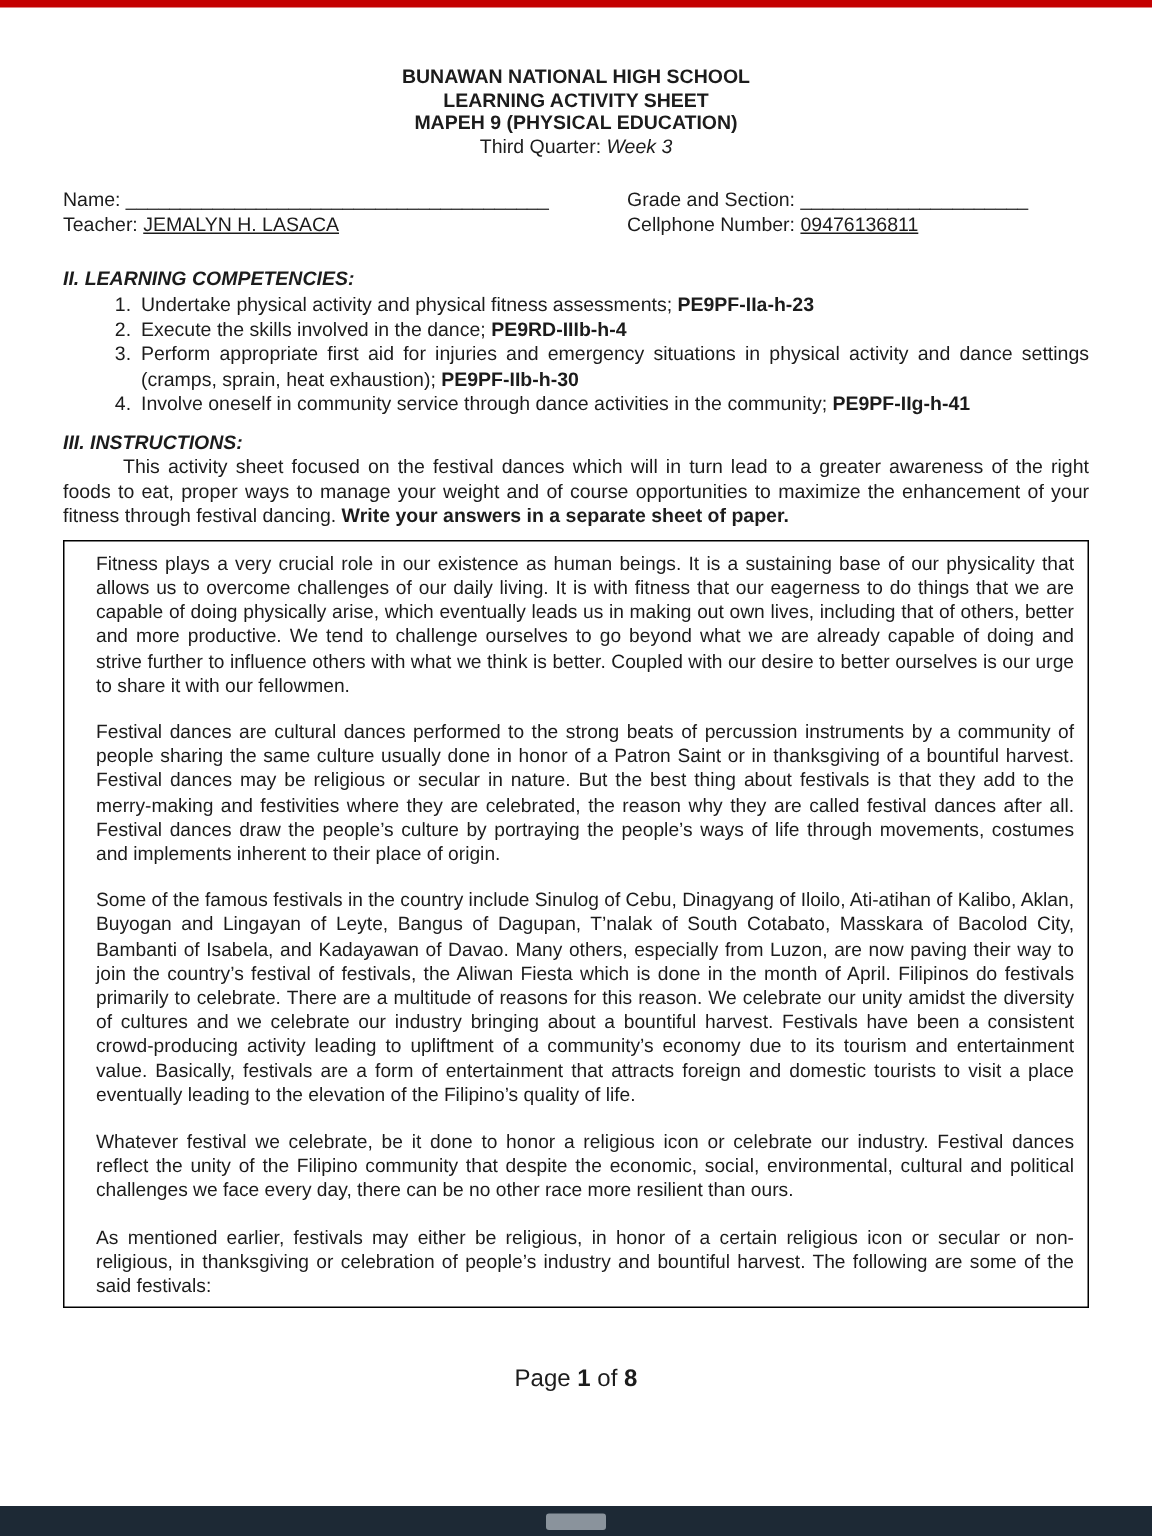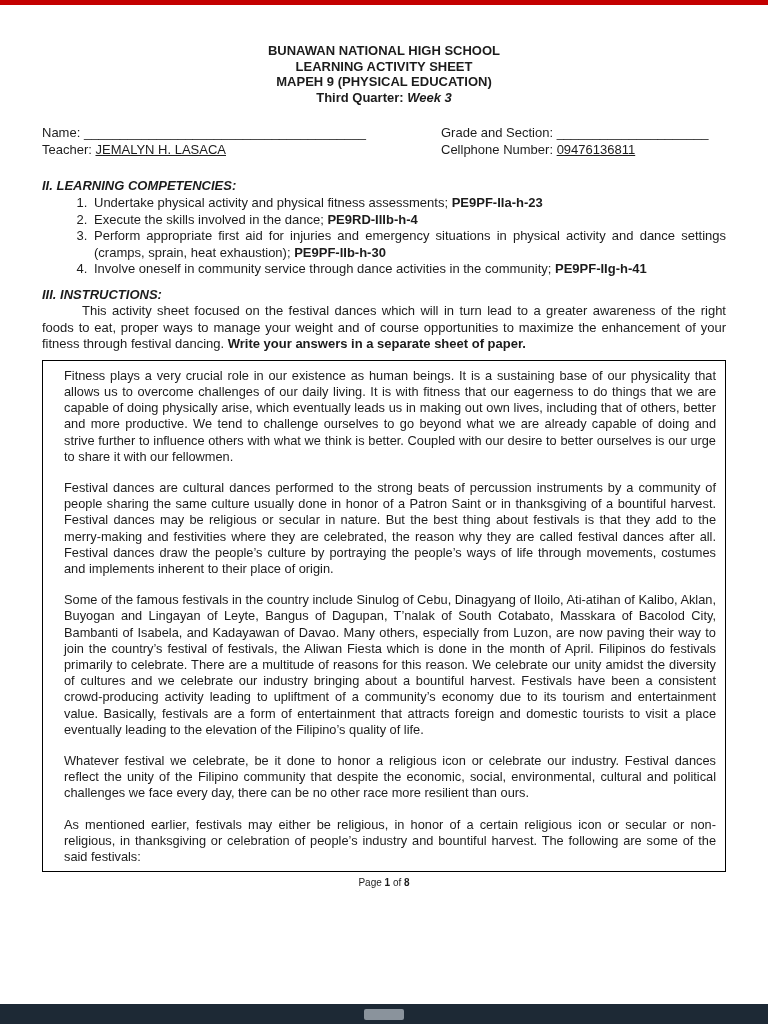--- a/index.html
+++ b/index.html
@@ -13,26 +13,26 @@
   .top-strip {
     width: 768px; height: 5px;
     background: #c40000;
   }
   .page {
     padding: 38px 42px 0 42px;
     font-size: 13px;
   }
   
   .doc-header { text-align: center; font-weight: bold; font-size: 13px; line-height: 15.5px; }
-  .doc-header .quarter-line { font-weight: bold; }
+  .doc-header .quarter-line { font-weight: normal; }
   .doc-header .wk { font-style: italic; }
 
   
   .info-block { margin-top: 19px; font-size: 13px; line-height: 17px; }
-  .info-row { display: flex; gap: 23px; }
+  .info-row { display: flex; }
   .info-left { width: 376px; }
   .info-right { flex: 1; }
   .u { text-decoration: underline; }
 
   
   .sec-label { font-weight: bold; font-style: italic; font-size: 13px; }
   .sec-title { margin-top: 15px; }
   .sec-title .title-value { font-style: italic; font-weight: normal; }
   .sec-comp { margin-top: 20px; }
   ol.comp-list { margin: 2px 0 0 0; padding-left: 49px; line-height: 16.6px; }
@@ -51,21 +51,21 @@
     margin-top: 7px;
     padding: 7px 9px 4px 21px;
     font-size: 12.8px;
     line-height: 16.2px;
   }
   .activity-box p { text-align: justify; margin-bottom: 15px; }
   .box-heading { text-align: center; font-weight: bold; margin: 21px 0 21px 0; font-size: 13px; }
   .activity-box p.closing { margin-bottom: 2px; }
 
   
-  .page-footer { text-align: center; font-size: 10px; padding: 3px 0 0 0; line-height: 15px; }
+  .page-footer { text-align: center; font-size: 16px; padding: 3px 0 0 0; line-height: 15px; margin-top: 37px; }
   .page-footer .b { font-weight: bold; }
 
   
   .bottom-bar {
     position: fixed; left: 0; bottom: 0;
     width: 768px; height: 20px;
     background: #1d2935;
     display: flex; align-items: center; justify-content: center;
   }
   .toolbar-handle {

